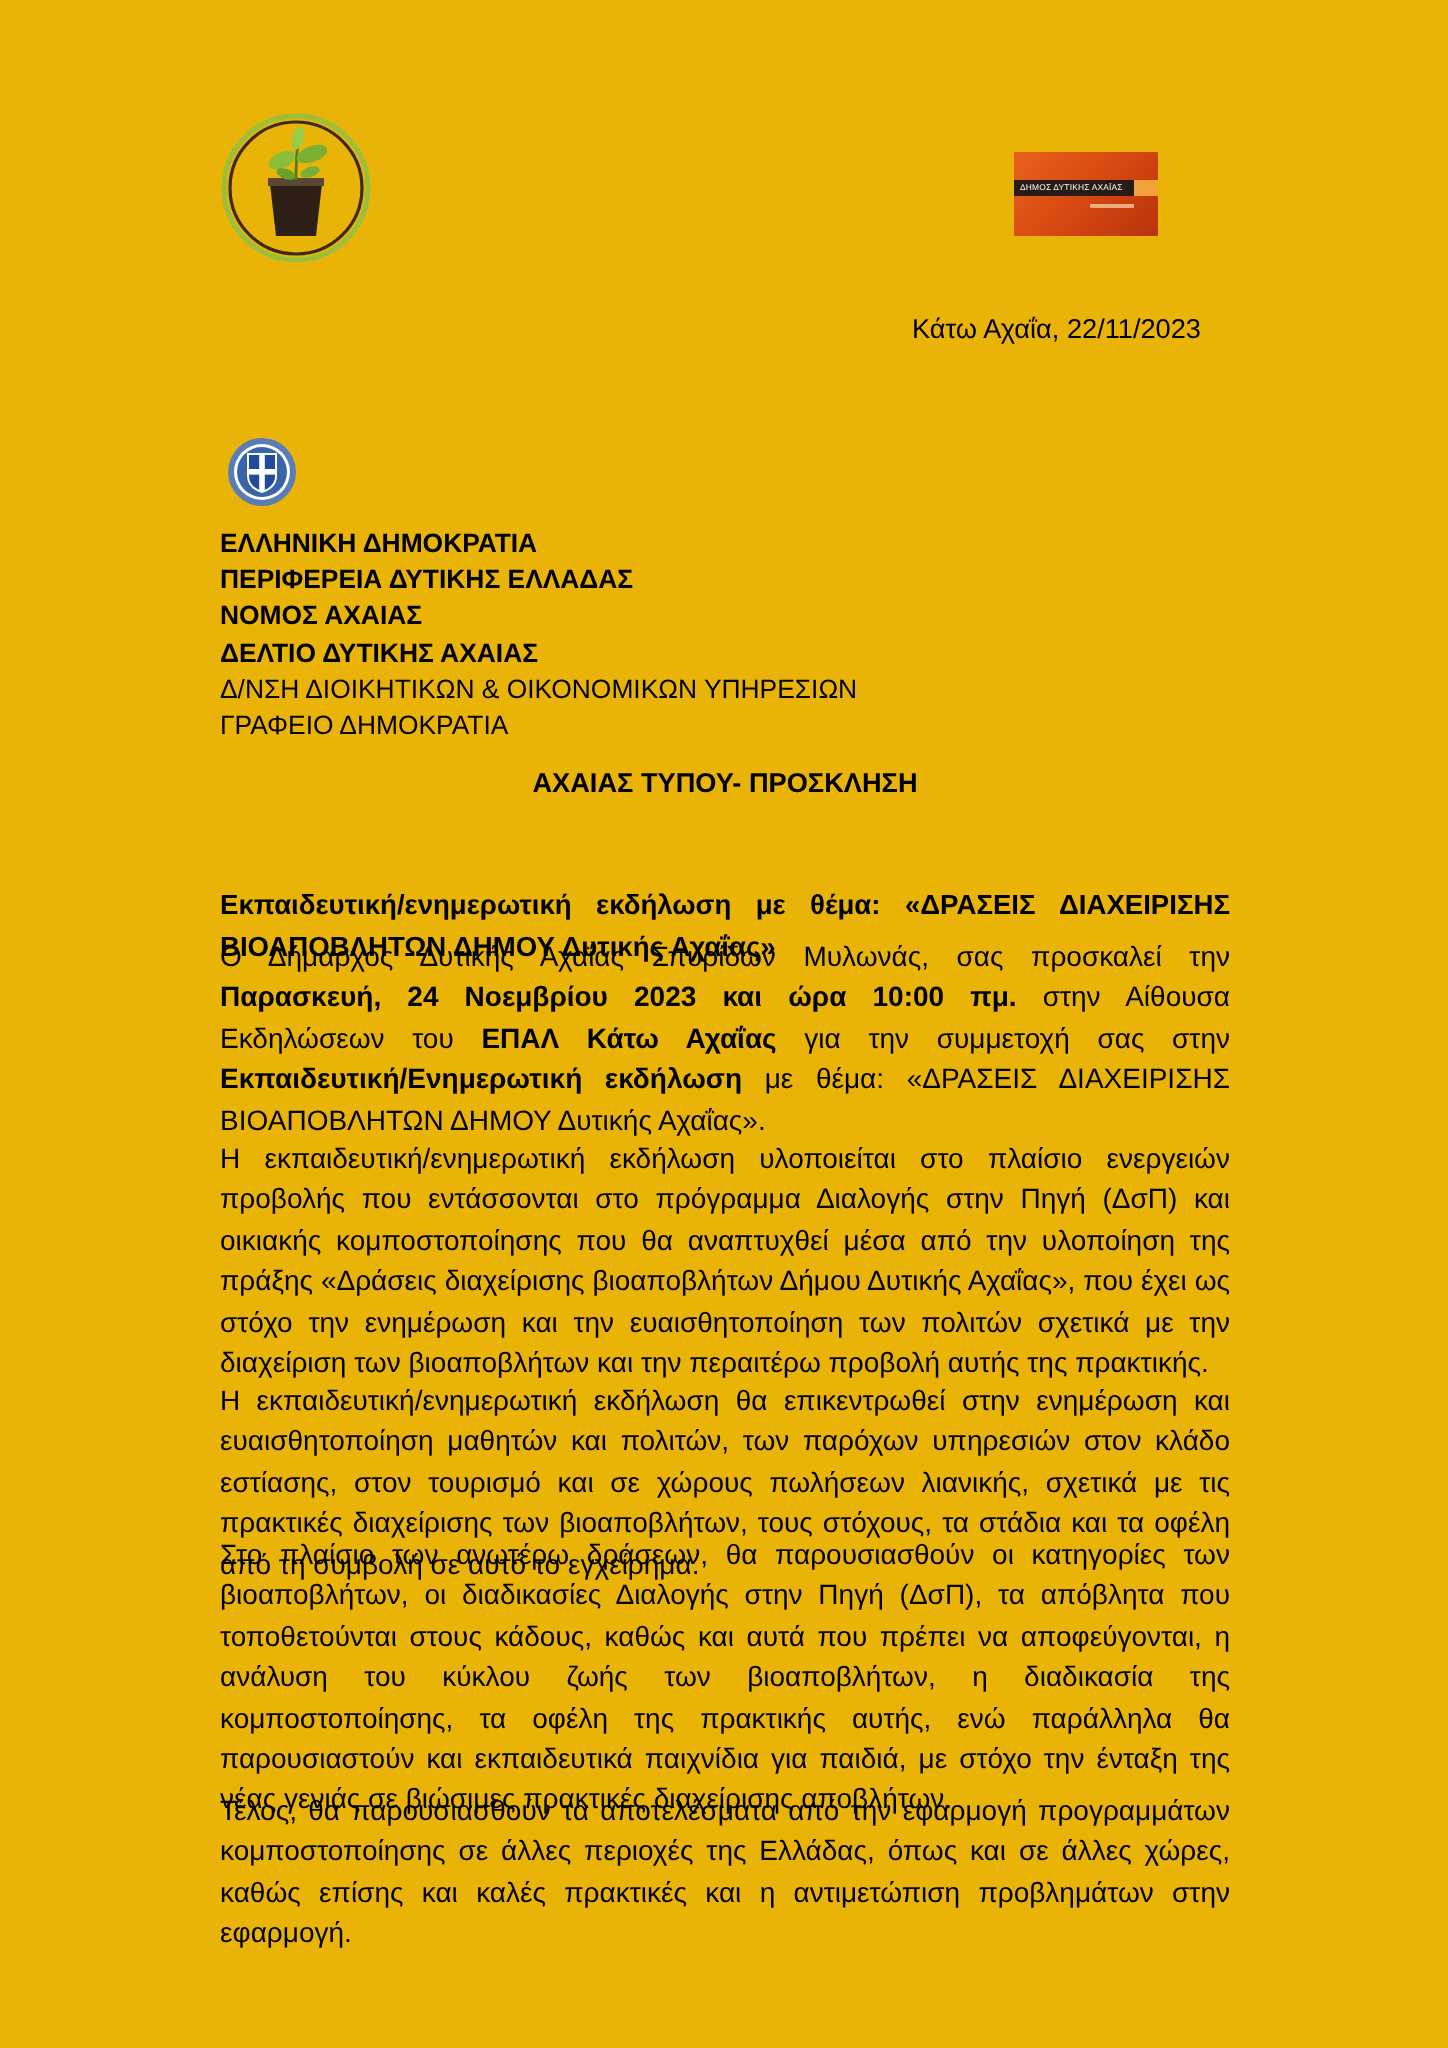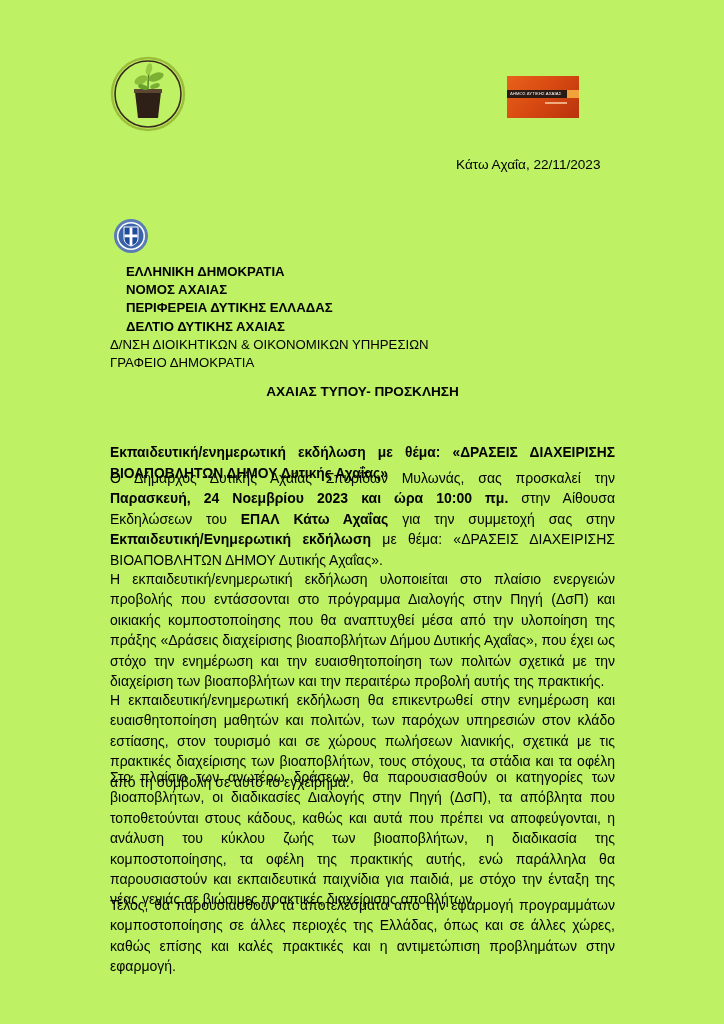--- a/index.html
+++ b/index.html
@@ -1,20 +1,20 @@
 <!DOCTYPE html>
 <html><head>
 <meta charset="utf-8">
 <style>
   html, body { margin: 0; padding: 0; background: #ffffff; }
   body {
     width: 724px; height: 1024px; position: relative; overflow: hidden;
     font-family: "Liberation Sans", sans-serif; color: #000;
   }
-  .page { position: absolute; left: 0; top: 0; width: 724px; height: 1024px; background: #bef264; }
+  .page { position: absolute; left: 0; top: 0; width: 724px; height: 1024px; background: #eab308; }
 
   
   .logo-plant { position: absolute; left: 108px; top: 54px; width: 80px; height: 80px; }
   .logo-dimos { position: absolute; left: 507px; top: 76px; width: 72px; height: 42px; }
   .dimos-bg {
     position: absolute; inset: 0;
     background: linear-gradient(135deg, #e8621c 0%, #d94b12 45%, #b8320c 100%);
   }
   .dimos-stripe {
     position: absolute; left: 0; top: 14px; width: 60px; height: 8px; background: #2a1a14;
@@ -23,21 +23,21 @@
   }
   .dimos-accent { position: absolute; left: 60px; top: 14px; width: 12px; height: 8px; background: #f2a23a; }
   .dimos-sub { position: absolute; left: 38px; top: 26px; width: 22px; height: 2px; background: #f6c79a; opacity: .8; }
 
   .date {
     position: absolute; left: 456px; top: 157px; font-size: 13.6px; white-space: nowrap;
   }
   .emblem { position: absolute; left: 113px; top: 218px; width: 36px; height: 36px; }
 
   .header-block { position: absolute; left: 110px; top: 263px; font-size: 13.2px; line-height: 18.2px; }
-  .header-block .b { font-weight: bold; margin-left: 16px; }
+  .header-block .b { font-weight: bold; }
   .header-block div { white-space: nowrap; }
 
   .doc-title {
     position: absolute; left: 110px; width: 505px; top: 384px; text-align: center;
     font-weight: bold; font-size: 13.6px; white-space: nowrap;
   }
   .subject {
     position: absolute; left: 110px; width: 505px; top: 414px;
     font-weight: bold; font-size: 13.8px; line-height: 21px; text-align: justify;
     text-align-last: left;
@@ -90,22 +90,22 @@
       <circle cx="18" cy="18" r="14" fill="#ffffff"></circle>
       <circle cx="18" cy="18" r="12.5" fill="#3a64a8"></circle>
       <path d="M11 9 H25 V20 C25 25 21 27 18 28 C15 27 11 25 11 20 Z" fill="#1f4b9a" stroke="#ffffff" stroke-width="1"></path>
       <rect x="16.6" y="9.5" width="2.8" height="18" fill="#ffffff"></rect>
       <rect x="11.5" y="16.5" width="13" height="2.8" fill="#ffffff"></rect>
     </svg>
   </div>
 
   <div class="header-block">
     <div class="b">ΕΛΛΗΝΙΚΗ ΔΗΜΟΚΡΑΤΙΑ</div>
+    <div class="b">ΠΕΡΙΦΕΡΕΙΑ ΔΥΤΙΚΗΣ ΕΛΛΑΔΑΣ</div>
     <div class="b">ΝΟΜΟΣ ΑΧΑΙΑΣ</div>
-    <div class="b">ΠΕΡΙΦΕΡΕΙΑ ΔΥΤΙΚΗΣ ΕΛΛΑΔΑΣ</div>
     <div class="b">ΔΕΛΤΙΟ ΔΥΤΙΚΗΣ ΑΧΑΙΑΣ</div>
     <div>Δ/ΝΣΗ ΔΙΟΙΚΗΤΙΚΩΝ &amp; ΟΙΚΟΝΟΜΙΚΩΝ ΥΠΗΡΕΣΙΩΝ</div>
     <div>ΓΡΑΦΕΙΟ ΔΗΜΟΚΡΑΤΙΑ</div>
   </div>
 
   <div class="doc-title">ΑΧΑΙΑΣ ΤΥΠΟΥ- ΠΡΟΣΚΛΗΣΗ</div>
 
   <div class="subject">Εκπαιδευτική/ενημερωτική εκδήλωση με θέμα: «ΔΡΑΣΕΙΣ ΔΙΑΧΕΙΡΙΣΗΣ ΒΙΟΑΠΟΒΛΗΤΩΝ ΔΗΜΟΥ Δυτικής Αχαΐας»</div>
 
   <div class="para p1"><span>Ο Δήμαρχος Δυτικής Αχαΐας Σπυρίδων Μυλωνάς, σας προσκαλεί την </span><b>Παρασκευή, 24 Νοεμβρίου 2023 και ώρα 10:00 πμ.</b><span> στην Αίθουσα Εκδηλώσεων του </span><b>ΕΠΑΛ Κάτω Αχαΐας</b><span> για την συμμετοχή σας στην </span><b>Εκπαιδευτική/Ενημερωτική εκδήλωση</b><span> με θέμα: «ΔΡΑΣΕΙΣ ΔΙΑΧΕΙΡΙΣΗΣ ΒΙΟΑΠΟΒΛΗΤΩΝ ΔΗΜΟΥ Δυτικής Αχαΐας».</span></div>

